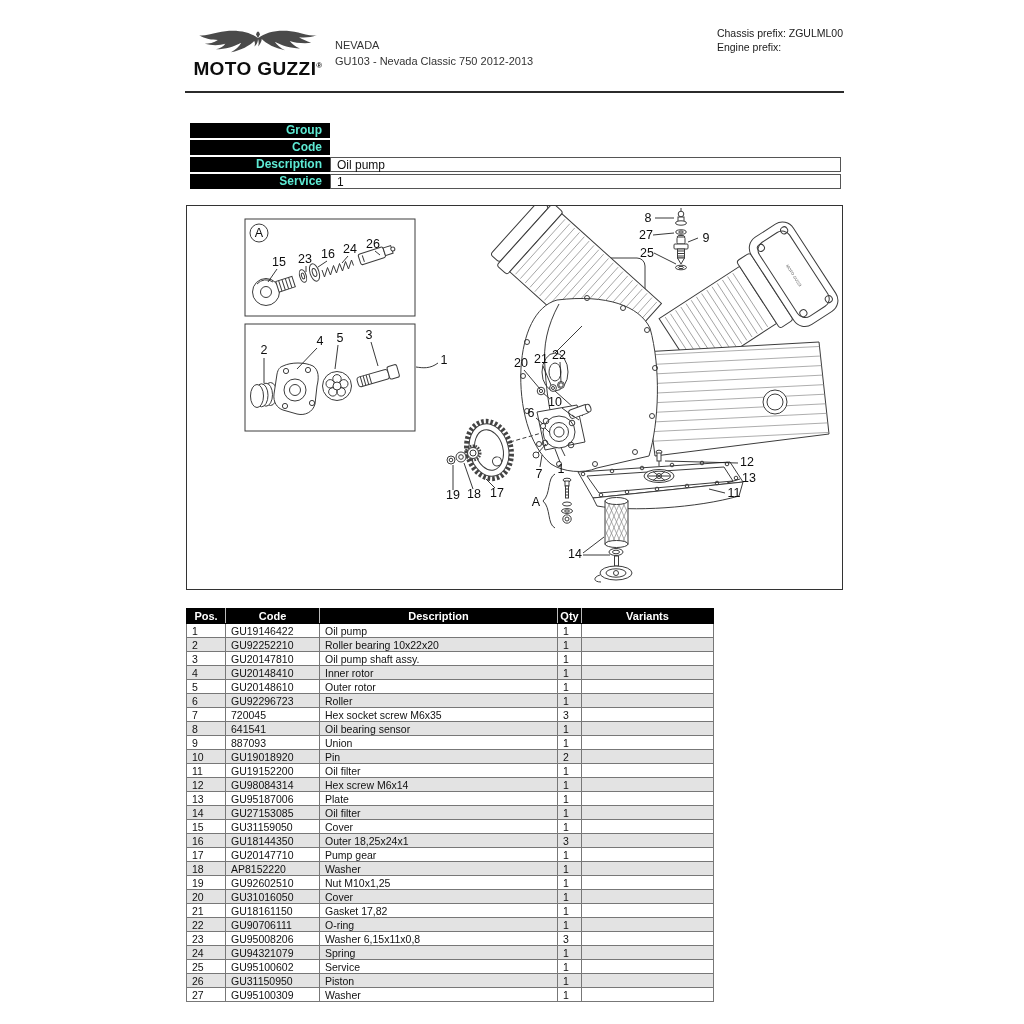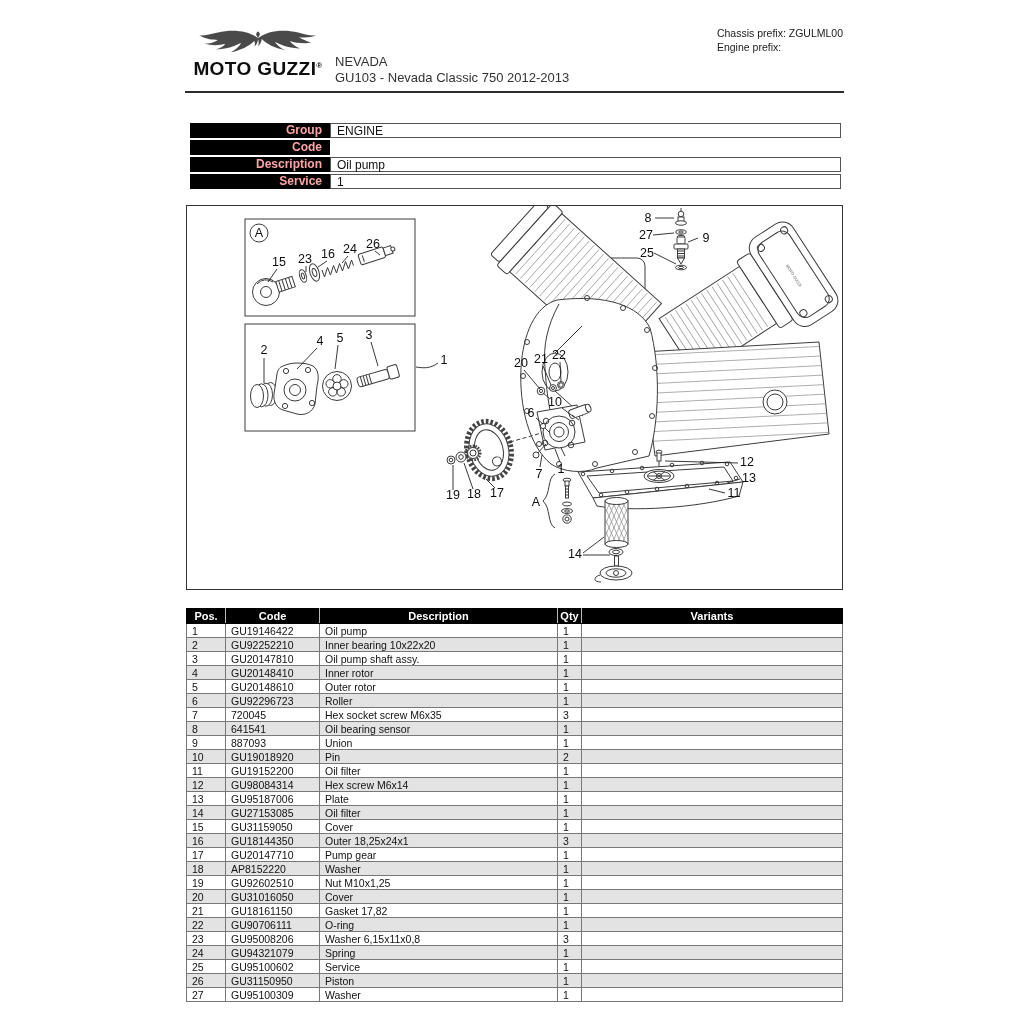--- a/index.html
+++ b/index.html
@@ -4,41 +4,41 @@
 <style>
   html,body{margin:0;padding:0;}
   body{width:1024px;height:1024px;background:#fff;position:relative;
        font-family:"Liberation Sans",sans-serif;color:#111;overflow:hidden;}
   .abs{position:absolute;}
 
   
   .logo{left:188px;top:26px;width:140px;text-align:center;}
   .brand{font-size:19px;font-weight:bold;letter-spacing:.4px;color:#0d0d0d;white-space:nowrap;}
   .brand sup{font-size:8px;}
-  .model{left:335px;top:37px;font-size:13px;color:#333;line-height:16px;margin-top:17px;}
+  .model{left:335px;top:37px;font-size:11px;color:#333;line-height:16px;}
   .prefixes{right:181px;top:26px;font-size:10.5px;color:#1a1a1a;line-height:14px;text-align:left;}
   .rule{left:185px;top:91px;width:659px;height:2px;background:#2b2b2b;}
 
   
   .info{left:190px;top:123px;width:651px;}
   .info-row{display:flex;margin-bottom:2px;height:15px;}
-  .info-label{width:132px;background:#000;color:#fca5a5;font-weight:bold;font-size:12px;
+  .info-label{width:132px;background:#000;color:#5eead4;font-weight:bold;font-size:12px;
               text-align:right;padding-right:8px;line-height:15px;}
   .info-value{flex:1;border:1px solid #555;font-size:12px;padding-left:6px;line-height:14px;background:#fff;}
 
   
   .diagram{left:186px;top:205px;width:657px;height:385px;border:1.5px solid #333;box-sizing:border-box;background:#fff;}
   .ln{stroke:#3c3c3c;stroke-width:1;fill:none;}
   .fl{fill:#fff;stroke:#3c3c3c;stroke-width:1;}
   .fin{stroke:#8a8a8a;stroke-width:.7;}
   .callout{font-size:12.5px;fill:#0d0d0d;text-anchor:middle;}
   .leader{stroke:#222;stroke-width:.9;fill:none;}
 
   
-  .parts{left:186px;top:608px;width:657px;border-collapse:collapse;table-layout:fixed;
+  .parts{left:186px;top:608px;width:528px;border-collapse:collapse;table-layout:fixed;
          border:1.5px solid #222;}
   .parts th{background:#000;color:#fff;font-size:11px;font-weight:bold;height:14px;
             padding:0;border:1px solid #000;text-align:center;}
   .parts th:not(:last-child){border-right:1px solid #bbb;}
   .parts td{border:1px solid #777;font-size:10.5px;height:13px;line-height:12px;
             padding:0 2px 0 5px;background:#fff;white-space:nowrap;overflow:hidden;}
   .parts tr.alt td{background:#e3e3e3;}
   .c-pos{width:39px;} .c-code{width:94px;} .c-desc{width:238px;} .c-qty{width:24px;} .c-var{width:auto;}
 </style>
 </head>
@@ -60,21 +60,20 @@
 <div class="abs prefixes">
   <div><span>Chassis prefix:</span> <span>ZGULML00</span></div>
   <div><span>Engine prefix:</span> <span></span></div>
 </div>
 
 <div class="abs rule"></div>
 
 <div class="abs info">
   <div class="info-row">
     <div class="info-label">Group</div>
-    <div class="info-value">ENGINE</div>
   </div>
   <div class="info-row">
     <div class="info-label">Code</div>
   </div>
   <div class="info-row">
     <div class="info-label">Description</div>
     <div class="info-value">Oil pump</div>
   </div>
   <div class="info-row">
     <div class="info-label">Service</div>
@@ -459,21 +458,21 @@
       <tr>
         <td>1</td>
         <td>GU19146422</td>
         <td>Oil pump</td>
         <td>1</td>
         <td></td>
       </tr>
       <tr class="alt">
         <td>2</td>
         <td>GU92252210</td>
-        <td>Inner bearing 10x22x20</td>
+        <td>Roller bearing 10x22x20</td>
         <td>1</td>
         <td></td>
       </tr>
       <tr>
         <td>3</td>
         <td>GU20147810</td>
         <td>Oil pump shaft assy.</td>
         <td>1</td>
         <td></td>
       </tr>

